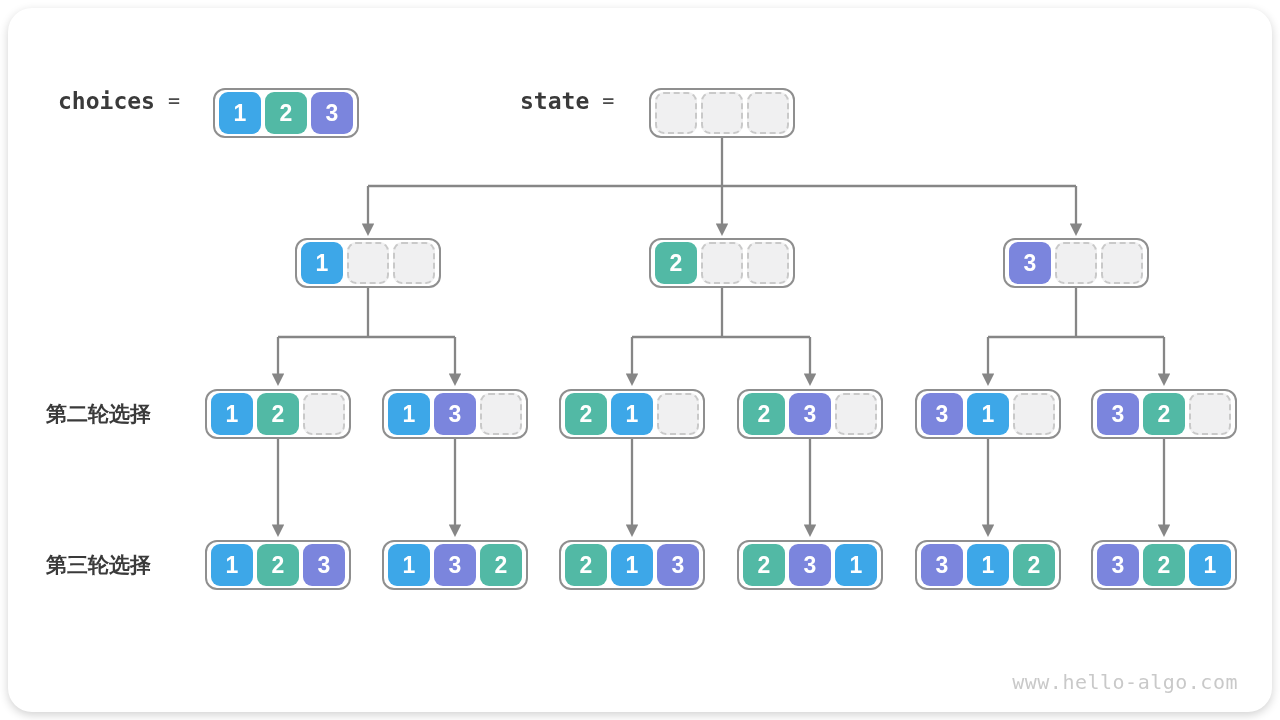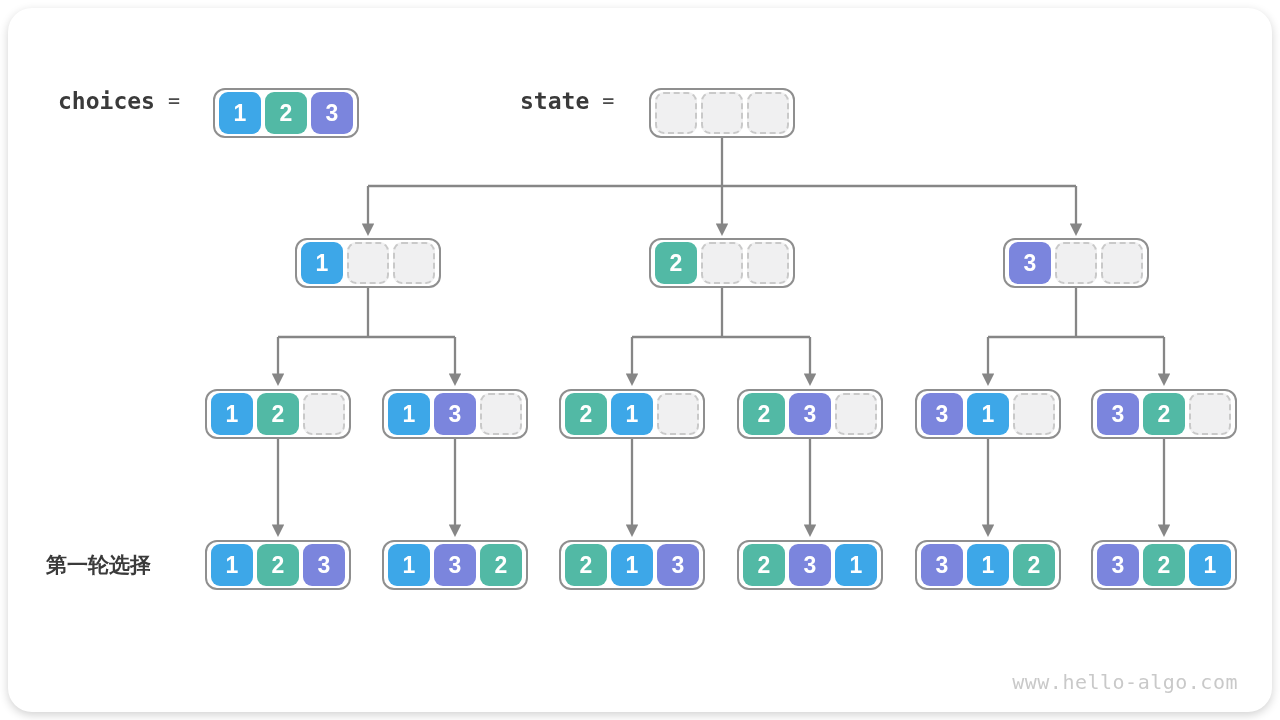--- a/index.html
+++ b/index.html
@@ -87,21 +87,22 @@
   <div class="eq-label" style="left:58px; top:88px;">
     <span class="word">choices</span>
     <span class="eq">=</span>
   </div>
 
   <div class="eq-label" style="left:520px; top:88px;">
     <span class="word">state</span>
     <span class="eq">=</span>
   </div>
 
-  <div class="row-label" style="top:550px;">第一轮选择</div>
+  <div class="row-label" style="top:399px;">第二轮选择</div>
+  <div class="row-label" style="top:550px;">第三轮选择</div>
 
   <div class="watermark">www.hello-algo.com</div>
 <div class="node" style="left: 213px; top: 88px;">
       <div class="cell" style="background: rgb(61, 167, 232);">1</div>
       <div class="cell" style="background: rgb(82, 185, 165);">2</div>
       <div class="cell" style="background: rgb(123, 133, 221);">3</div>
     </div>
     <div class="node" style="left: 649px; top: 88px;">
       <div class="cell empty"></div>
       <div class="cell empty"></div>

